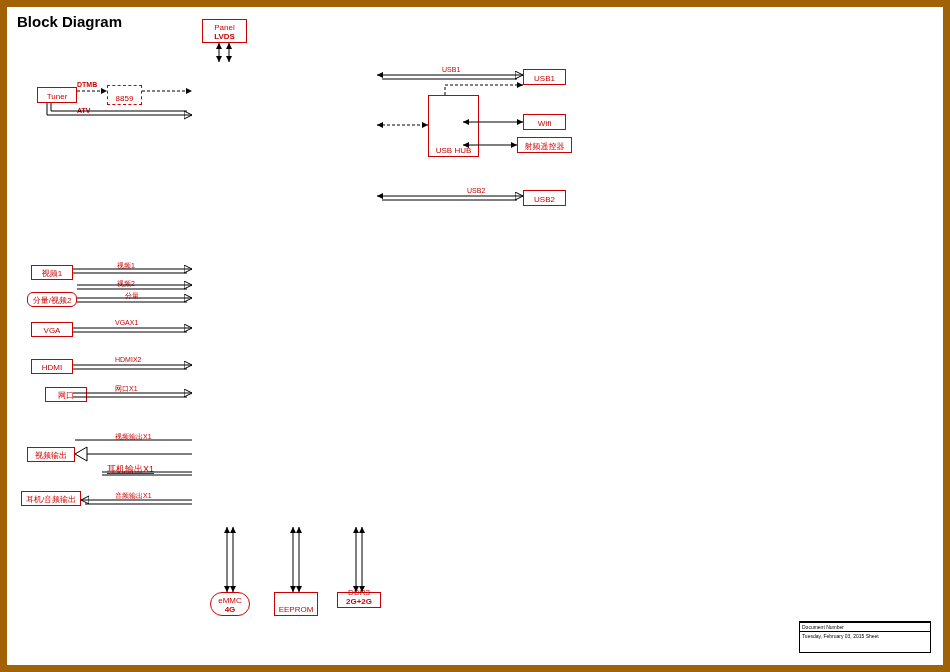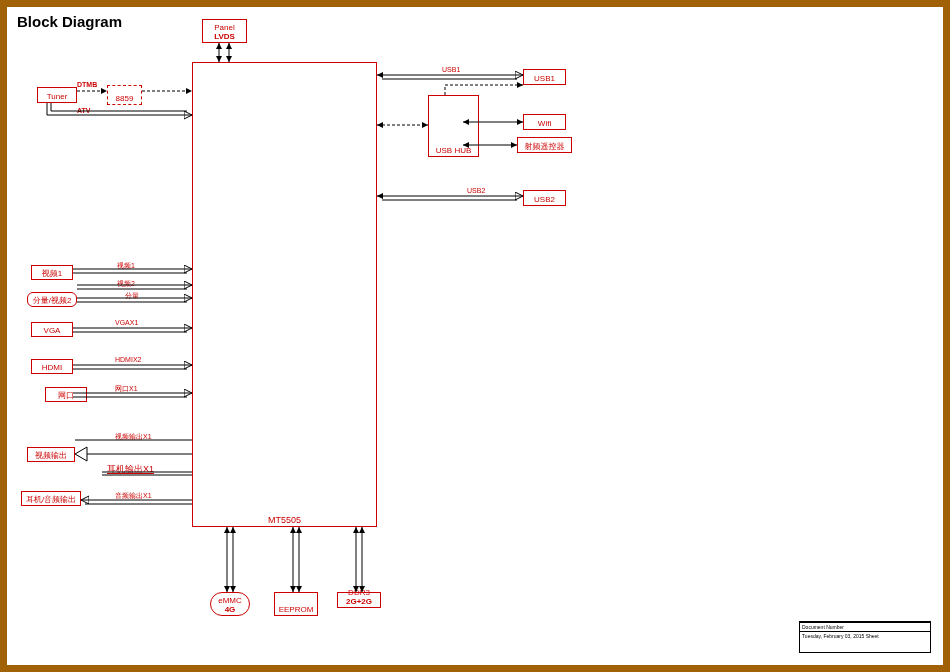--- a/index.html
+++ b/index.html
@@ -12,23 +12,20 @@
   #tb{position:absolute;right:12px;bottom:12px;width:130px;height:30px;border:1px solid #000;font-size:5px;}
   #tb div{border-top:1px solid #000;padding:1px 2px;}
   svg{position:absolute;top:0;left:0;}
 </style>
 </head>
 <body>
 
 <div id="canvas">
   <div id="title">Block Diagram</div>
 
-  <div class="box big" style="left:185px;top:55px;width:185px;height:465px;">
-    <span style="font-size:9px;">MT5505</span>
-  </div>
 
   <div class="box" style="left:195px;top:12px;width:45px;height:24px;">
     <span>Panel</span>
     <span style="font-weight:bold;">LVDS</span>
   </div>
 
   <div class="box" style="left:30px;top:80px;width:40px;height:16px;">
     <span>Tuner</span>
   </div>
   <div class="box dashed" style="left:100px;top:78px;width:35px;height:20px;">

